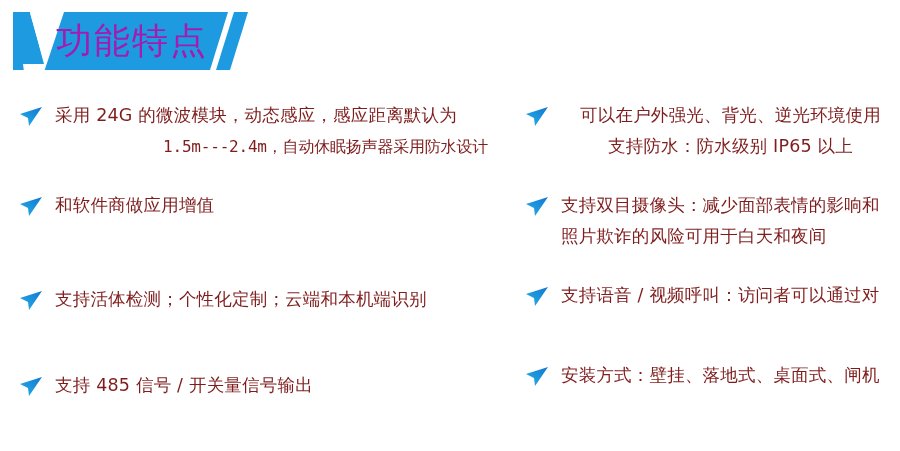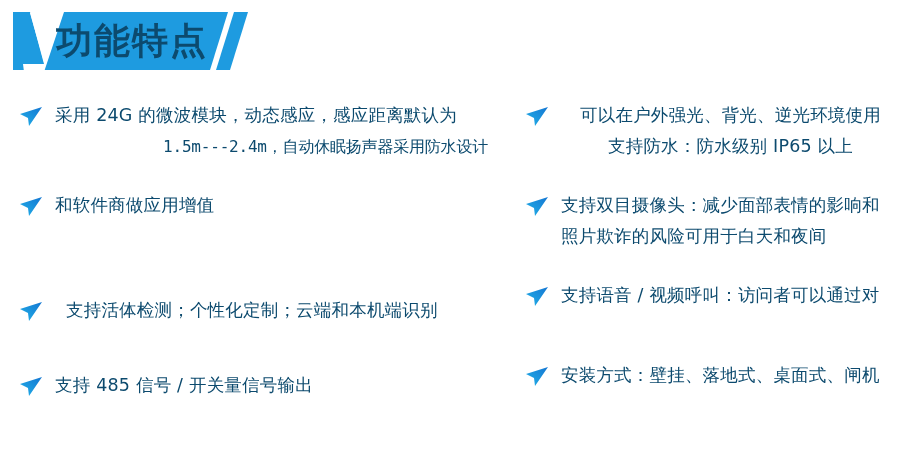--- a/index.html
+++ b/index.html
@@ -31,23 +31,23 @@
     top: 0;
     display: block;
   }
   .banner-title {
     position: absolute;
     left: 56px;
     top: 14px;
     width: 176px;
     height: 54px;
     line-height: 54px;
-    color: #0c4a6e;
+    color: #a21caf;
     font-size: 36px;
-    font-weight: bold;
+    font-weight: normal;
     letter-spacing: 2px;
     white-space: nowrap;
     font-family: "DejaVu Sans", "Liberation Sans", sans-serif;
   }
 
   
   .features {
     position: absolute;
     left: 0;
     top: 96px;
@@ -64,39 +64,39 @@
 
   .feature-item {
     position: absolute;
     left: 0;
     width: 100%;
     display: flex;
     align-items: flex-start;
   }
   .col-left  .feature-item:nth-child(1) { top: 4px;   }
   .col-left  .feature-item:nth-child(2) { top: 94px;  }
-  .col-left  .feature-item:nth-child(3) { top: 199px; gap: 11px; }
+  .col-left  .feature-item:nth-child(3) { top: 188px; }
   .col-left  .feature-item:nth-child(4) { top: 274px; }
   .col-right .feature-item:nth-child(1) { top: 4px; text-align: center;   }
   .col-right .feature-item:nth-child(2) { top: 94px;  }
   .col-right .feature-item:nth-child(3) { top: 184px; }
   .col-right .feature-item:nth-child(4) { top: 264px; }
 
   .bullet-icon {
     flex: 0 0 auto;
     width: 26px;
     height: 26px;
     margin-top: 4px;
     margin-right: 11px;
   }
   .bullet-icon svg { display: block; }
 
   .feature-text {
     flex: 1 1 auto;
-    color: #0c4a6e;
+    color: #7f1d1d;
     font-size: 17.5px;
     line-height: 31px;
     letter-spacing: 0.2px;
     font-family: "DejaVu Sans", "Liberation Sans", sans-serif;
   }
   .feature-text .line {
     display: block;
     white-space: nowrap;
   }
   .feature-text .line.mono-ish {

